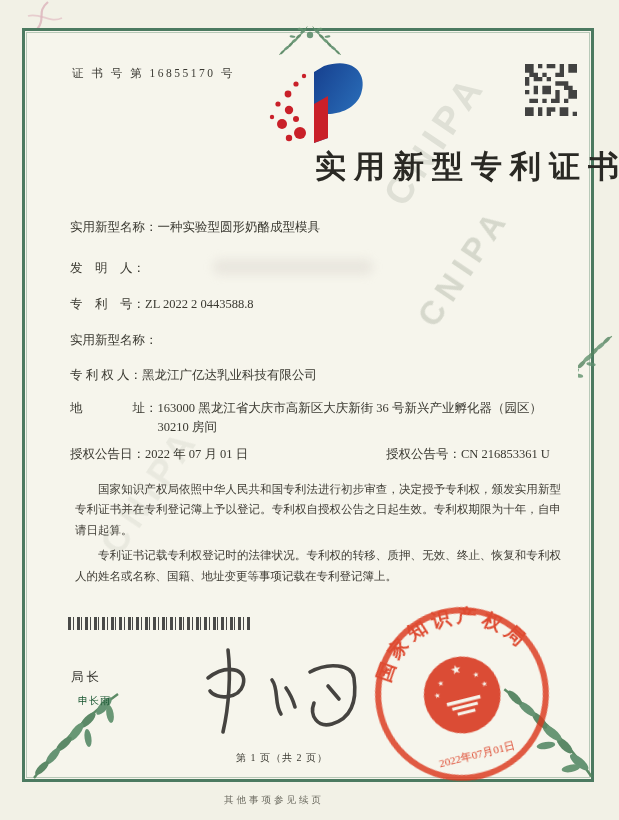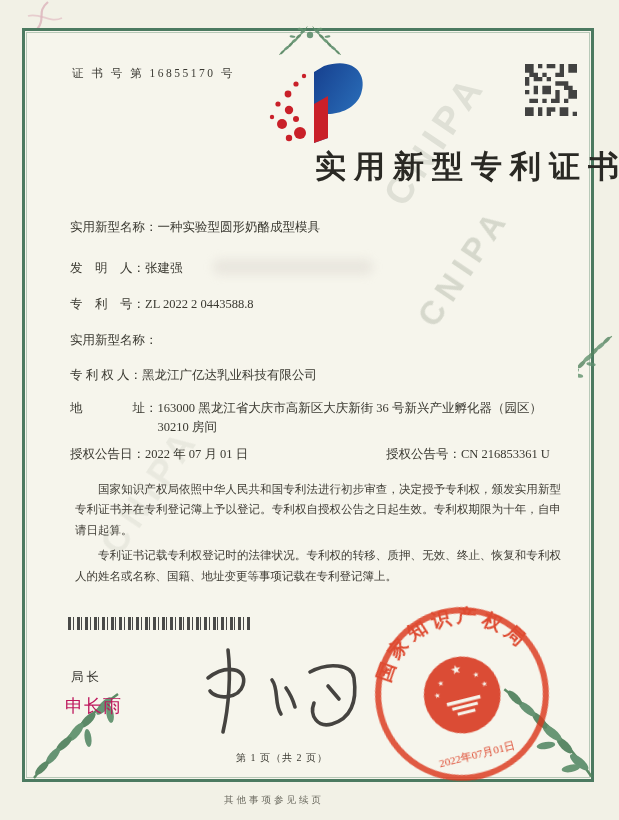--- a/index.html
+++ b/index.html
@@ -58,21 +58,21 @@
   .barcode{
     position:absolute;left:60px;top:617px;width:182px;height:13px;
     background:repeating-linear-gradient(90deg,
       #2b2b2b 0 3px,transparent 3px 5px,
       #2b2b2b 5px 6px,transparent 6px 9px,
       #2b2b2b 9px 12px,transparent 12px 13px,
       #2b2b2b 13px 14px,transparent 14px 17px);
     opacity:.85;
   }
   .issuer-title{position:absolute;left:63px;top:669px;font-size:12.5px;color:#33322c;letter-spacing:3px;}
-  .issuer-name{position:absolute;left:57px;top:694px;font-size:18px;color:#be185d;letter-spacing:1px;}
+  .issuer-name{position:absolute;left:70px;top:694px;font-size:10px;color:#14532d;letter-spacing:1px;}
   .signature{position:absolute;left:172px;top:642px;width:190px;height:104px;}
   .seal{
     position:absolute;left:358px;top:598px;width:192px;height:192px;
     transform:rotate(-14deg);opacity:.92;filter:blur(0.4px);
   }
   .pagenum{
     position:absolute;left:0;top:751px;width:548px;text-align:center;
     font-size:10px;color:#3c3b33;letter-spacing:1px;
   }
   .footnote{
@@ -160,21 +160,20 @@
     <div class="wm wm3">CNIPA</div>
 
     <div class="title">实用新型专利证书</div>
 
     <div class="field" style="top:218px">
       <span class="flabel">实用新型名称：</span>
       <span class="fvalue">一种实验型圆形奶酪成型模具</span>
     </div>
     <div class="field" style="top:259px">
       <span class="flabel">发　明　人：</span>
-      <span class="fvalue">张建强</span>
     </div>
     <div class="redact"></div>
     <div class="field" style="top:295px">
       <span class="flabel">专　利　号：</span>
       <span class="fvalue">ZL 2022 2 0443588.8</span>
     </div>
     <div class="field" style="top:331px">
       <span class="flabel">实用新型名称：</span>
     </div>
     <div class="field" style="top:366px">

